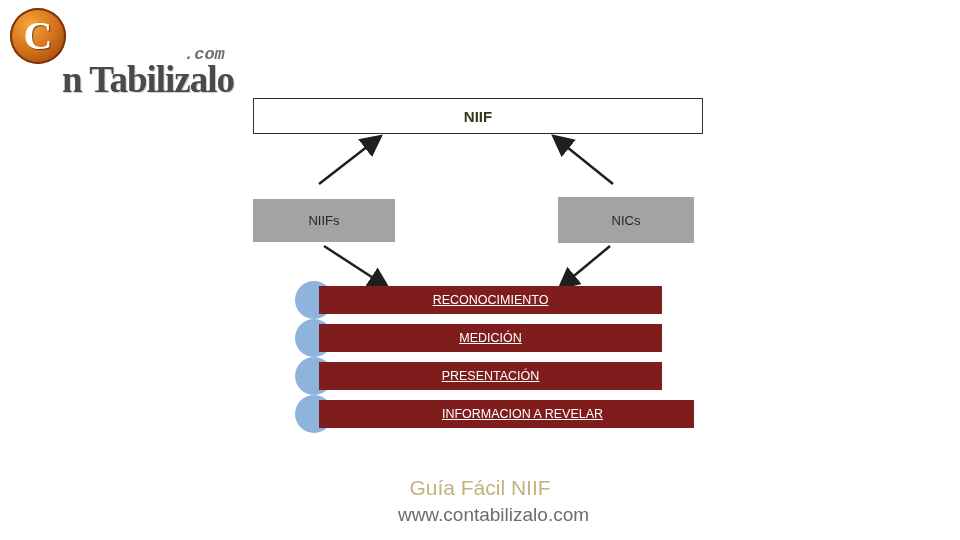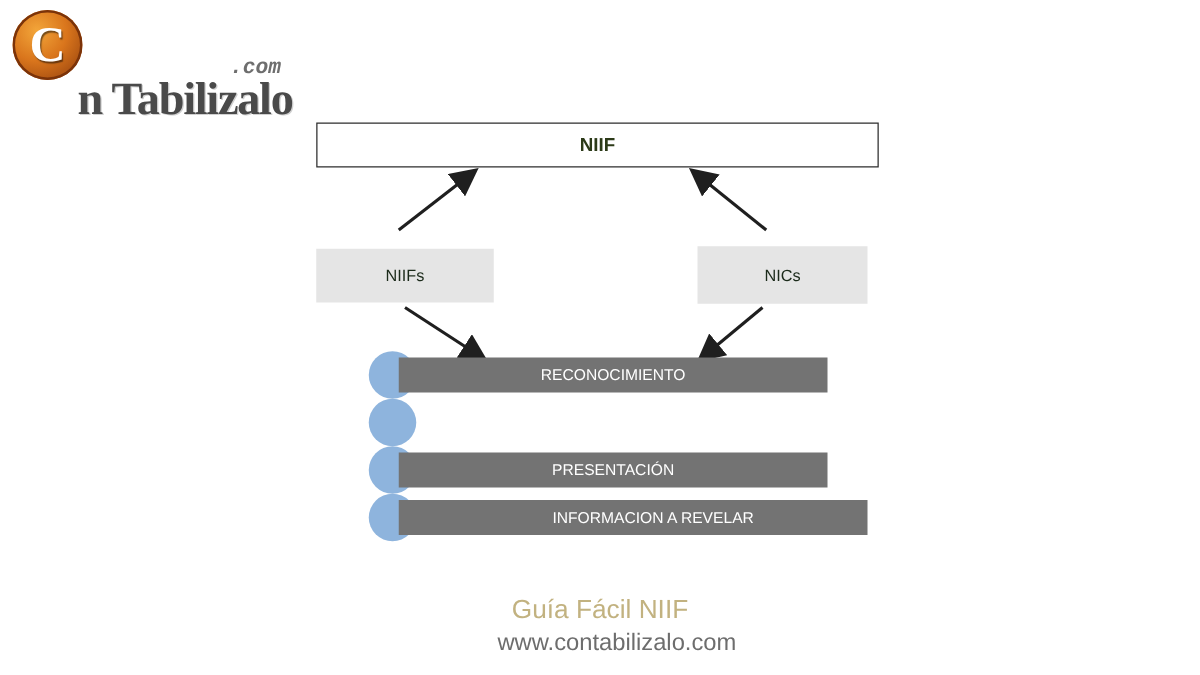--- a/index.html
+++ b/index.html
@@ -100,21 +100,21 @@
     display: flex;
     align-items: center;
     justify-content: center;
     font-size: 15px;
     font-weight: bold;
     color: #2c3a18;
   }
 
   .node-blue {
     position: absolute;
-    background: #e5e5e5;
+    background: #a3a3a3;
     box-sizing: border-box;
     display: flex;
     align-items: center;
     justify-content: center;
     font-size: 13px;
     color: #1b2a1a;
   }
   .node-niifs {
     left: 241px;
     top: 199px;
@@ -126,26 +126,27 @@
     top: 197px;
     width: 136px;
     height: 46px;
   }
 
   .bar {
     position: absolute;
     left: 307px;
     width: 343px;
     height: 28px;
-    background: #737373;
+    background: #7f1d1d;
     display: flex;
     align-items: center;
     justify-content: center;
     color: #ffffff;
     font-size: 12.5px;
+    text-decoration: underline;
   }
   .bar-b1 { top: 286px; }
   .bar-b2 { top: 324px; }
   .bar-b3 { top: 362px; }
   .bar-b4 { top: 400px; padding-left: 32px; }
 
   .bullet {
     position: absolute;
     left: 283px;
     width: 38px;
@@ -220,20 +221,23 @@
   </div>
 
   <div class="bullet bullet-b1"></div>
   <div class="bullet bullet-b2"></div>
   <div class="bullet bullet-b3"></div>
   <div class="bullet bullet-b4"></div>
 
   <div class="bar bar-b1">
     <span>RECONOCIMIENTO</span>
   </div>
+  <div class="bar bar-b2">
+    <span>MEDICIÓN</span>
+  </div>
   <div class="bar bar-b3">
     <span>PRESENTACIÓN</span>
   </div>
   <div class="bar bar-b4">
     <span>INFORMACION A REVELAR</span>
   </div>
 
 </div>
 
 <div class="footer">

